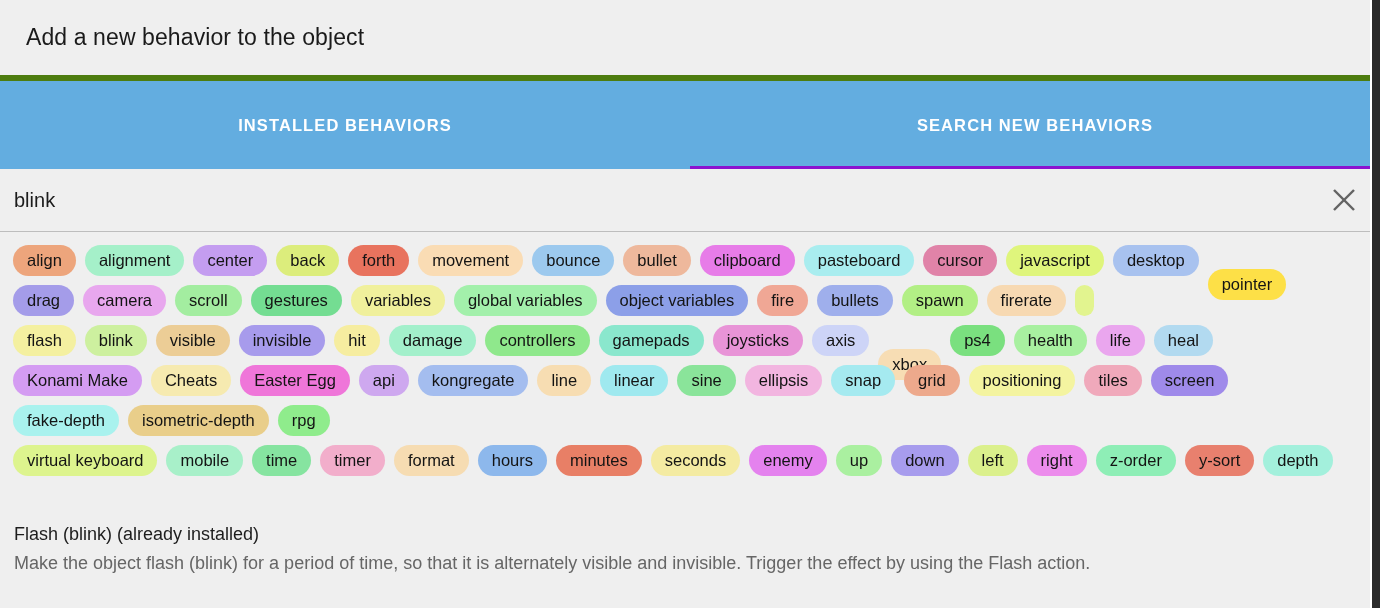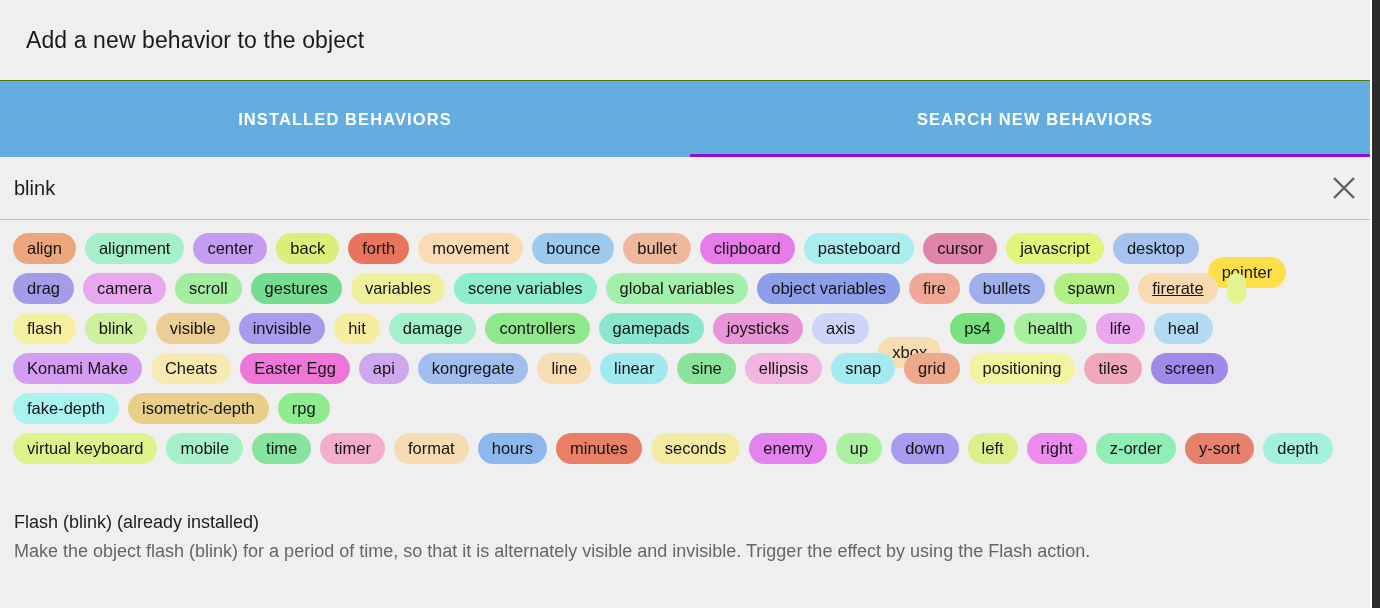--- a/index.html
+++ b/index.html
@@ -18,33 +18,33 @@
     overflow: hidden;
   }
 
   
   .dialog-header {
     height: 81px;
     background: #efefef;
     display: flex;
     align-items: center;
     padding-left: 26px;
-    border-bottom: 1px solid #4d7c0f;
+    border-bottom: 6px solid #4d7c0f;
   }
   .dialog-title {
     font-size: 23px;
     color: #1a1a1a;
     font-weight: 400;
     letter-spacing: 0.1px;
   }
 
   
   .tabs {
     display: flex;
-    height: 76px;
+    height: 88px;
     background: #63ade0;
     position: relative;
   }
   .tab {
     flex: 1 1 50%;
     display: flex;
     align-items: center;
     justify-content: center;
     color: #ffffff;
     font-size: 16.5px;
@@ -198,27 +198,26 @@
         <div class="tag" style="background: rgb(223, 245, 124);">javascript</div>
         <div class="tag" style="background: rgb(168, 194, 239);">desktop</div>
         <div class="tag" style="background: #fde047; margin-top: 48px;">pointer</div>
       </div>
       <div class="tag-row">
         <div class="tag" style="background: rgb(164, 156, 233);">drag</div>
         <div class="tag" style="background: rgb(232, 167, 238);">camera</div>
         <div class="tag" style="background: rgb(163, 237, 160);">scroll</div>
         <div class="tag" style="background: rgb(116, 221, 146);">gestures</div>
         <div class="tag" style="background: rgb(240, 240, 156);">variables</div>
-        <div class="tag" style="background: rgb(142, 237, 203);">scene variables</div>
         <div class="tag" style="background: rgb(163, 240, 171);">global variables</div>
         <div class="tag" style="background: rgb(140, 159, 232);">object variables</div>
         <div class="tag" style="background: rgb(240, 167, 149);">fire</div>
         <div class="tag" style="background: rgb(159, 175, 236);">bullets</div>
         <div class="tag" style="background: rgb(178, 239, 133);">spawn</div>
-        <div class="tag" style="background: rgb(247, 217, 178); text-decoration: underline;">firerate</div>
+        <div class="tag" style="background: rgb(247, 217, 178);">firerate</div>
         <div class="tag empty" style="background: rgb(226, 244, 143);"></div>
       </div>
       <div class="tag-row">
         <div class="tag" style="background: rgb(244, 240, 160);">flash</div>
         <div class="tag" style="background: rgb(205, 240, 159);">blink</div>
         <div class="tag" style="background: rgb(236, 205, 150);">visible</div>
         <div class="tag" style="background: rgb(167, 155, 236);">invisible</div>
         <div class="tag" style="background: rgb(246, 237, 160);">hit</div>
         <div class="tag" style="background: rgb(163, 240, 203);">damage</div>
         <div class="tag" style="background: rgb(143, 232, 140);">controllers</div>

